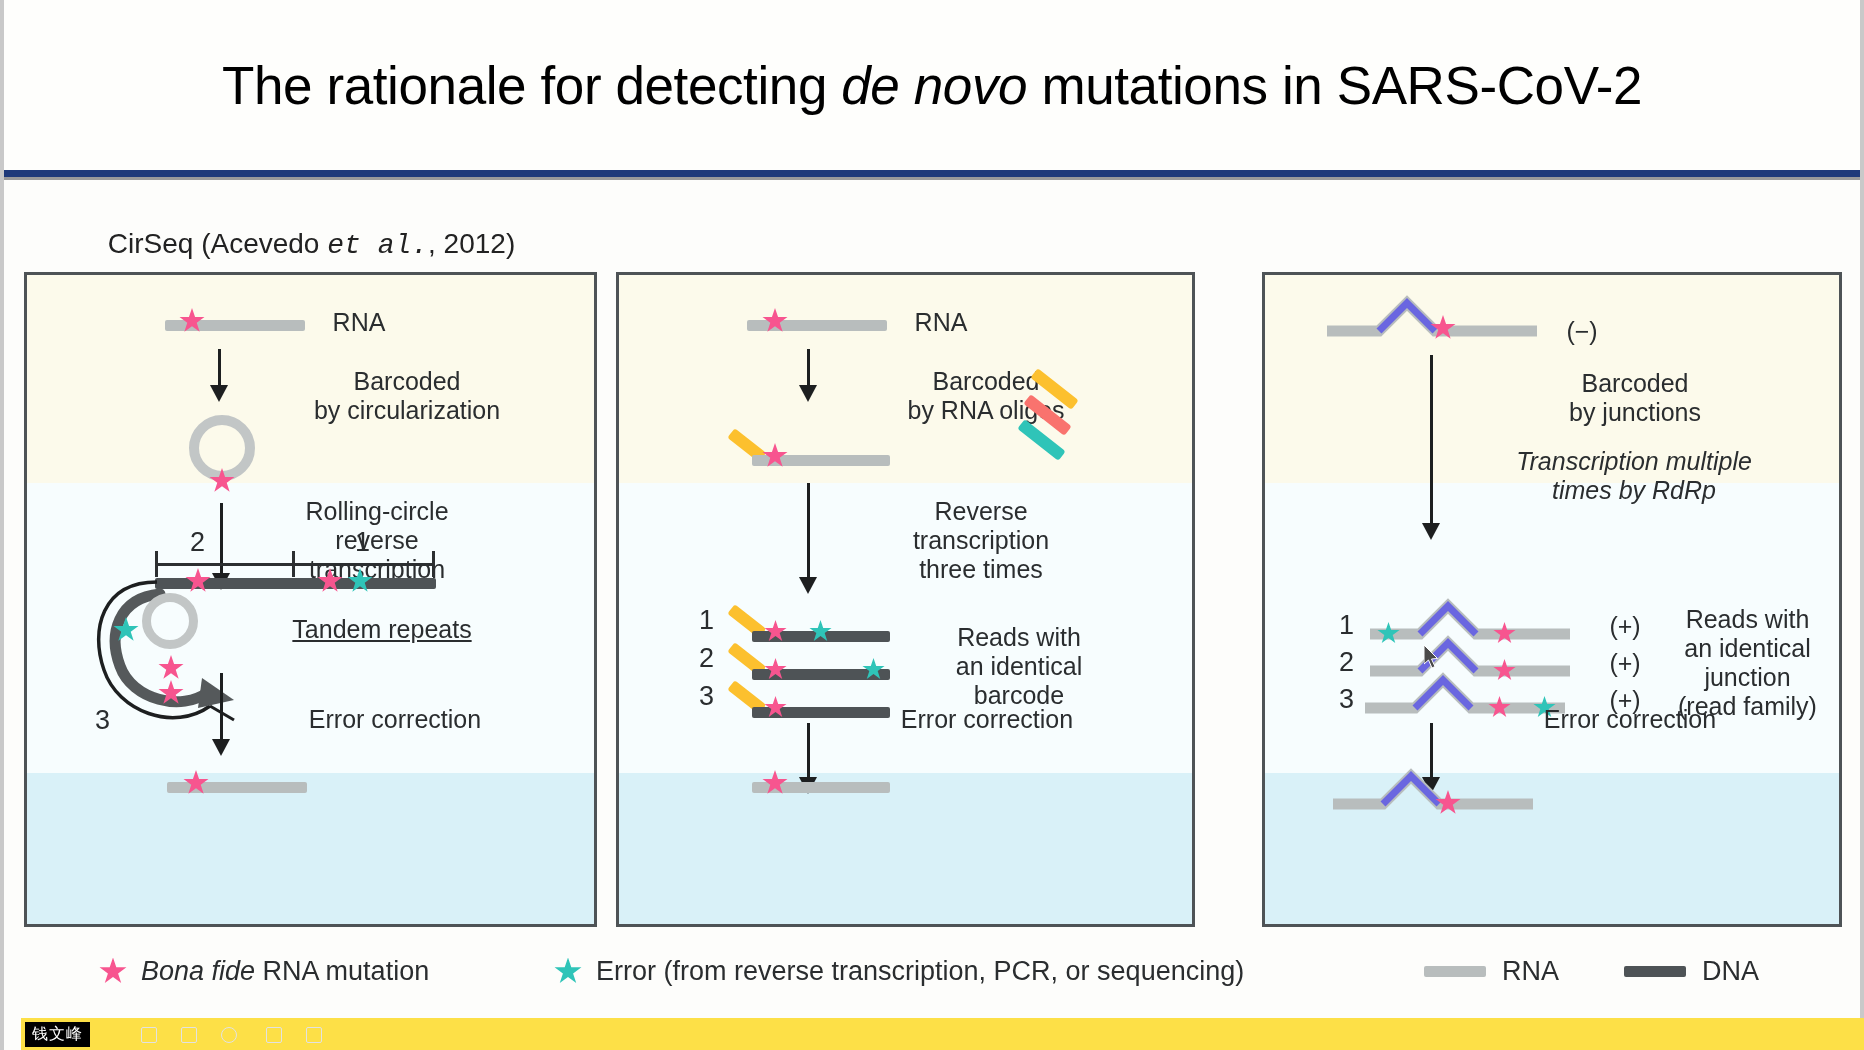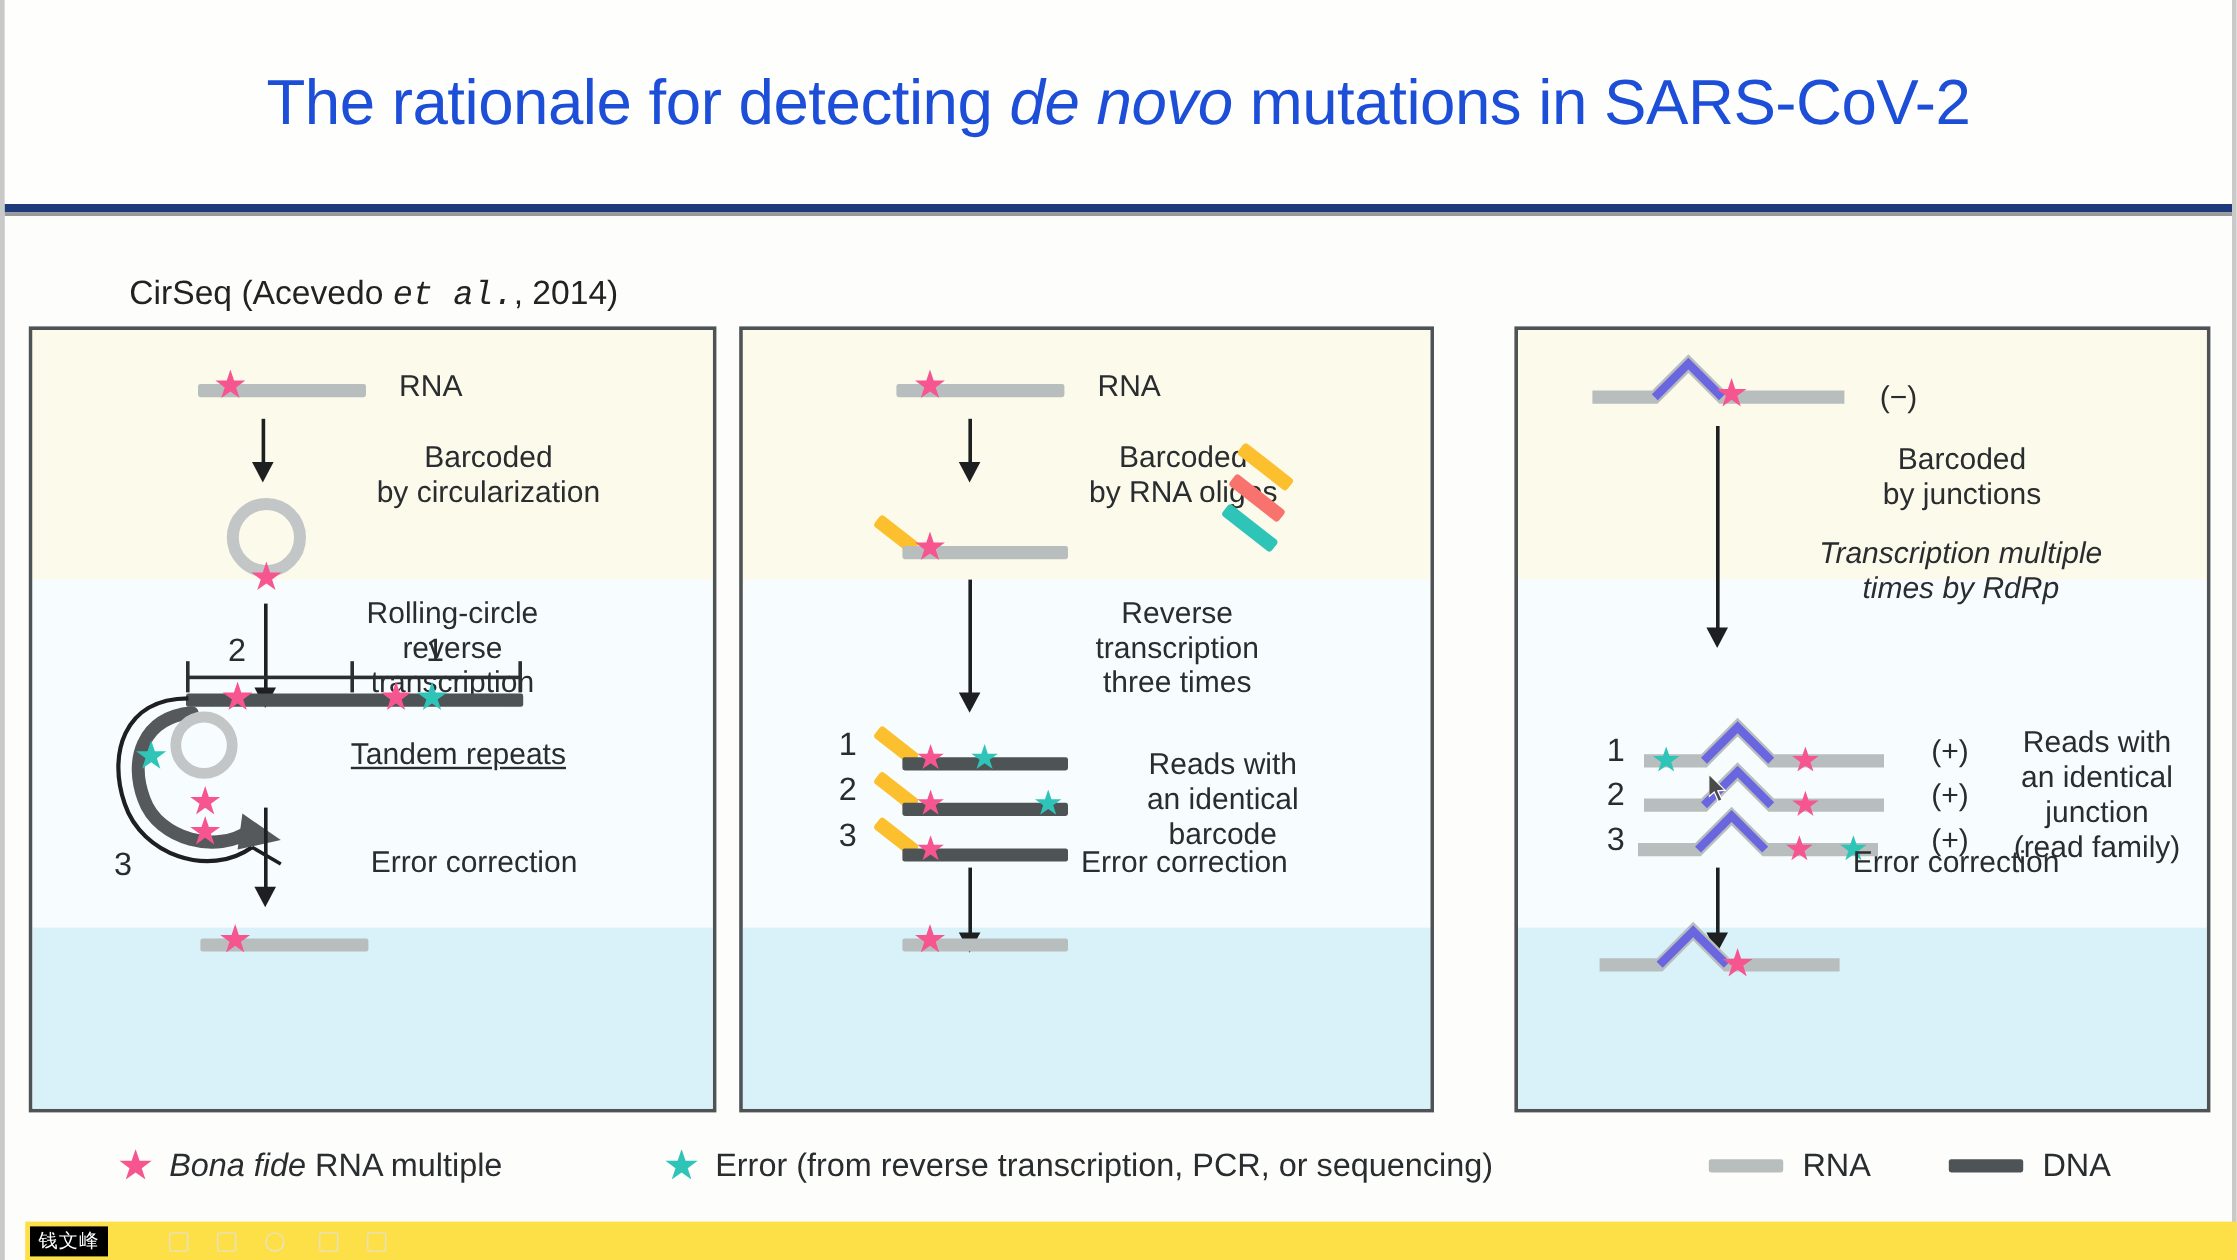--- a/index.html
+++ b/index.html
@@ -17,21 +17,21 @@
     border-right: 4px solid #c9c9c9;
   }
 
   
   .title-zone {
     position: absolute; left: 0; top: 0; width: 100%; height: 170px;
     display: flex; align-items: center; justify-content: center;
     background: #fefefc;
   }
   .title-text {
-    font-size: 53px; color: #1d4ed8; letter-spacing: -0.4px;
+    font-size: 53px; color: #000000; letter-spacing: -0.4px;
     white-space: nowrap; font-weight: 400;
   }
   .title-text i { font-style: italic; }
   .title-rule {
     position: absolute; left: 0; top: 170px; width: 100%; height: 7px;
     background: #1f3a7a;
   }
   .title-rule-shadow {
     position: absolute; left: 0; top: 177px; width: 100%; height: 3px;
     background: #9a9a9a;
@@ -142,21 +142,21 @@
 <body>
 
 <div class="slide">
 
   <div class="title-zone">
     <div class="title-text"><span>The rationale for detecting </span><i>de novo</i><span> mutations in SARS-CoV-2</span></div>
   </div>
   <div class="title-rule"></div>
   <div class="title-rule-shadow"></div>
 
-  <div class="panel-head" id="head1"><span>CirSeq (Acevedo </span><i>et al.</i><span>, 2014)</span></div>
+  <div class="panel-head" id="head1"><span>CirSeq (Acevedo </span><i>et al.</i><span>, 2012)</span></div>
 
 
 
   <div class="panel" id="panel1">
     <div class="band band-top"></div>
     <div class="band band-mid"></div>
     <div class="band band-bot"></div>
 
     <div class="rna-bar" style="left:138px; top:45px; width:140px;"></div>
     <div class="star pink" style="left:152px; top:33px;"></div>
@@ -327,21 +327,21 @@
     <div class="star pink" style="left:170px; top:515px;"></div>
   </div>
 
   <svg class="cursor" style="left:1420px; top:645px; width:18px; height:26px;" viewBox="0 0 18 26">
     <polygon points="0,0 0,19 4.5,15 8,23 11,21.5 7.5,14 13.5,13.5" fill="#4a4a4a" stroke="#ffffff" stroke-width="1"></polygon>
   </svg>
 
   <div class="legend">
     <div class="lg-item" style="left:95px; top:18px;">
       <span class="lg-star" style="background:#f7558f;"></span>
-      <span class="lg-text"><i>Bona fide</i><span> RNA multiple</span></span>
+      <span class="lg-text"><i>Bona fide</i><span> RNA mutation</span></span>
     </div>
     <div class="lg-item" style="left:550px; top:18px;">
       <span class="lg-star" style="background:#2fc4b8;"></span>
       <span class="lg-text">Error (from reverse transcription, PCR, or sequencing)</span>
     </div>
     <div class="lg-item" style="left:1420px; top:18px;">
       <span class="lg-bar" style="background:#b8bdbd;"></span>
       <span class="lg-text">RNA</span>
     </div>
     <div class="lg-item" style="left:1620px; top:18px;">

